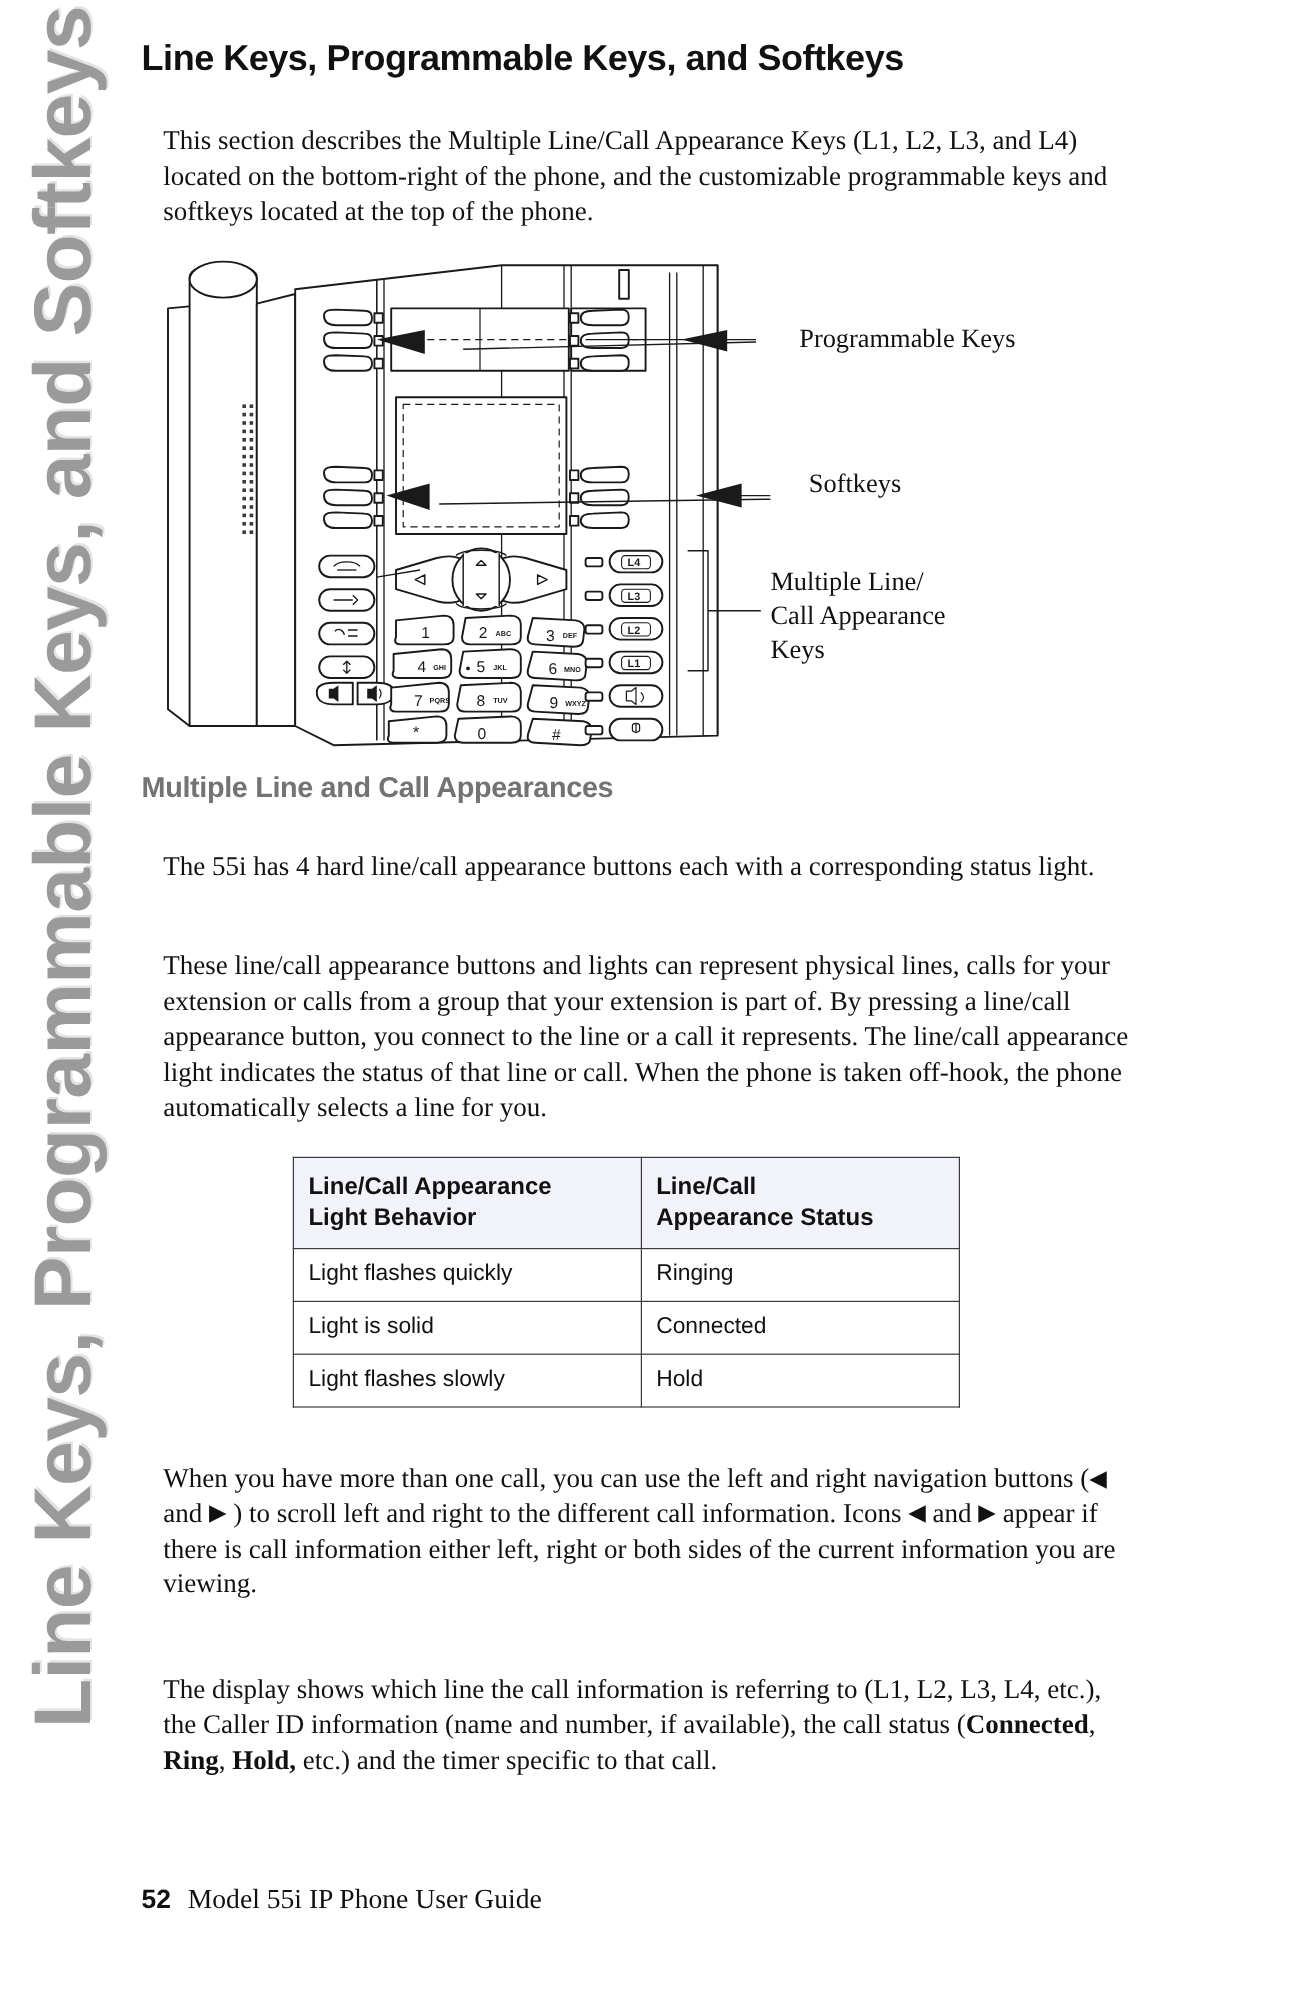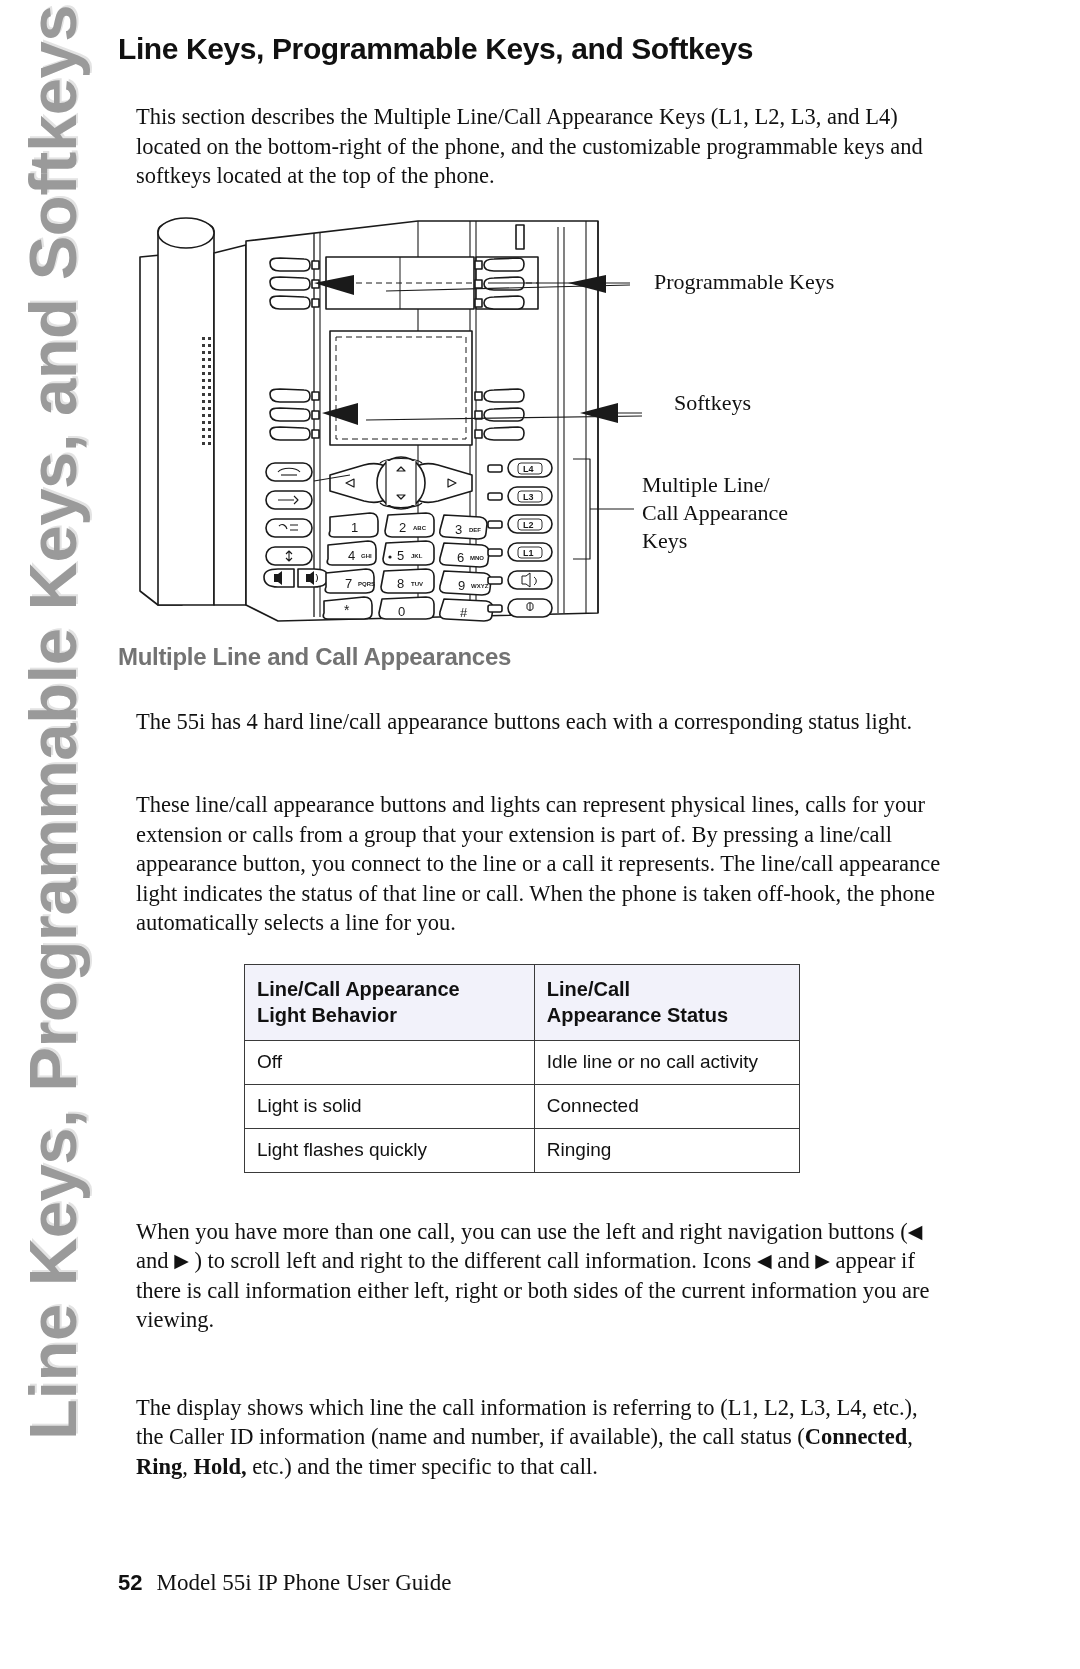--- a/index.html
+++ b/index.html
@@ -89,21 +89,21 @@
   .figure svg { display: block; }
 
   .callout {
     position: absolute;
     font-family: "Liberation Serif", "DejaVu Serif", serif;
     font-size: 22px;
     line-height: 28px;
     color: #111;
     white-space: pre-line;
   }
-  .callout.c-prog { left: 536px; top: 55px; }
+  .callout.c-prog { left: 548px; top: 55px; }
   .callout.c-soft { left: 556px; top: 176px; }
   .callout.c-mlca { left: 524px; top: 258px; }
 
   
   table.light-table {
     border-collapse: collapse;
     margin: 26px 0 0 126px;
     width: 556px;
     font-family: "Liberation Sans", "DejaVu Sans", sans-serif;
   }
@@ -418,30 +418,30 @@
     <thead>
       <tr>
         <th style="white-space:pre-line">Line/Call Appearance
 Light Behavior</th>
         <th style="white-space:pre-line">Line/Call
 Appearance Status</th>
       </tr>
     </thead>
     <tbody>
       <tr>
-        <td>Off</td>
-        <td>Idle line or no call activity</td>
+        <td>Light flashes quickly</td>
+        <td>Ringing</td>
       </tr>
       <tr>
         <td>Light is solid</td>
         <td>Connected</td>
       </tr>
       <tr>
-        <td>Light flashes quickly</td>
-        <td>Ringing</td>
+        <td>Light flashes slowly</td>
+        <td>Hold</td>
       </tr>
     </tbody>
   </table>
 
   <div class="spacer-26"></div>
 
   <p class="body-text"><span>When you have more than one call, you can use the left and right navigation buttons (</span><span class="tri">◀</span><span> and </span><span class="tri">▶</span><span> ) to scroll left and right to the different call information. Icons </span><span class="tri">◀</span><span> and </span><span class="tri">▶</span><span> appear if there is call information either left, right or both sides of the current information you are viewing.</span></p>
 
   <div class="spacer-22"></div>
 

